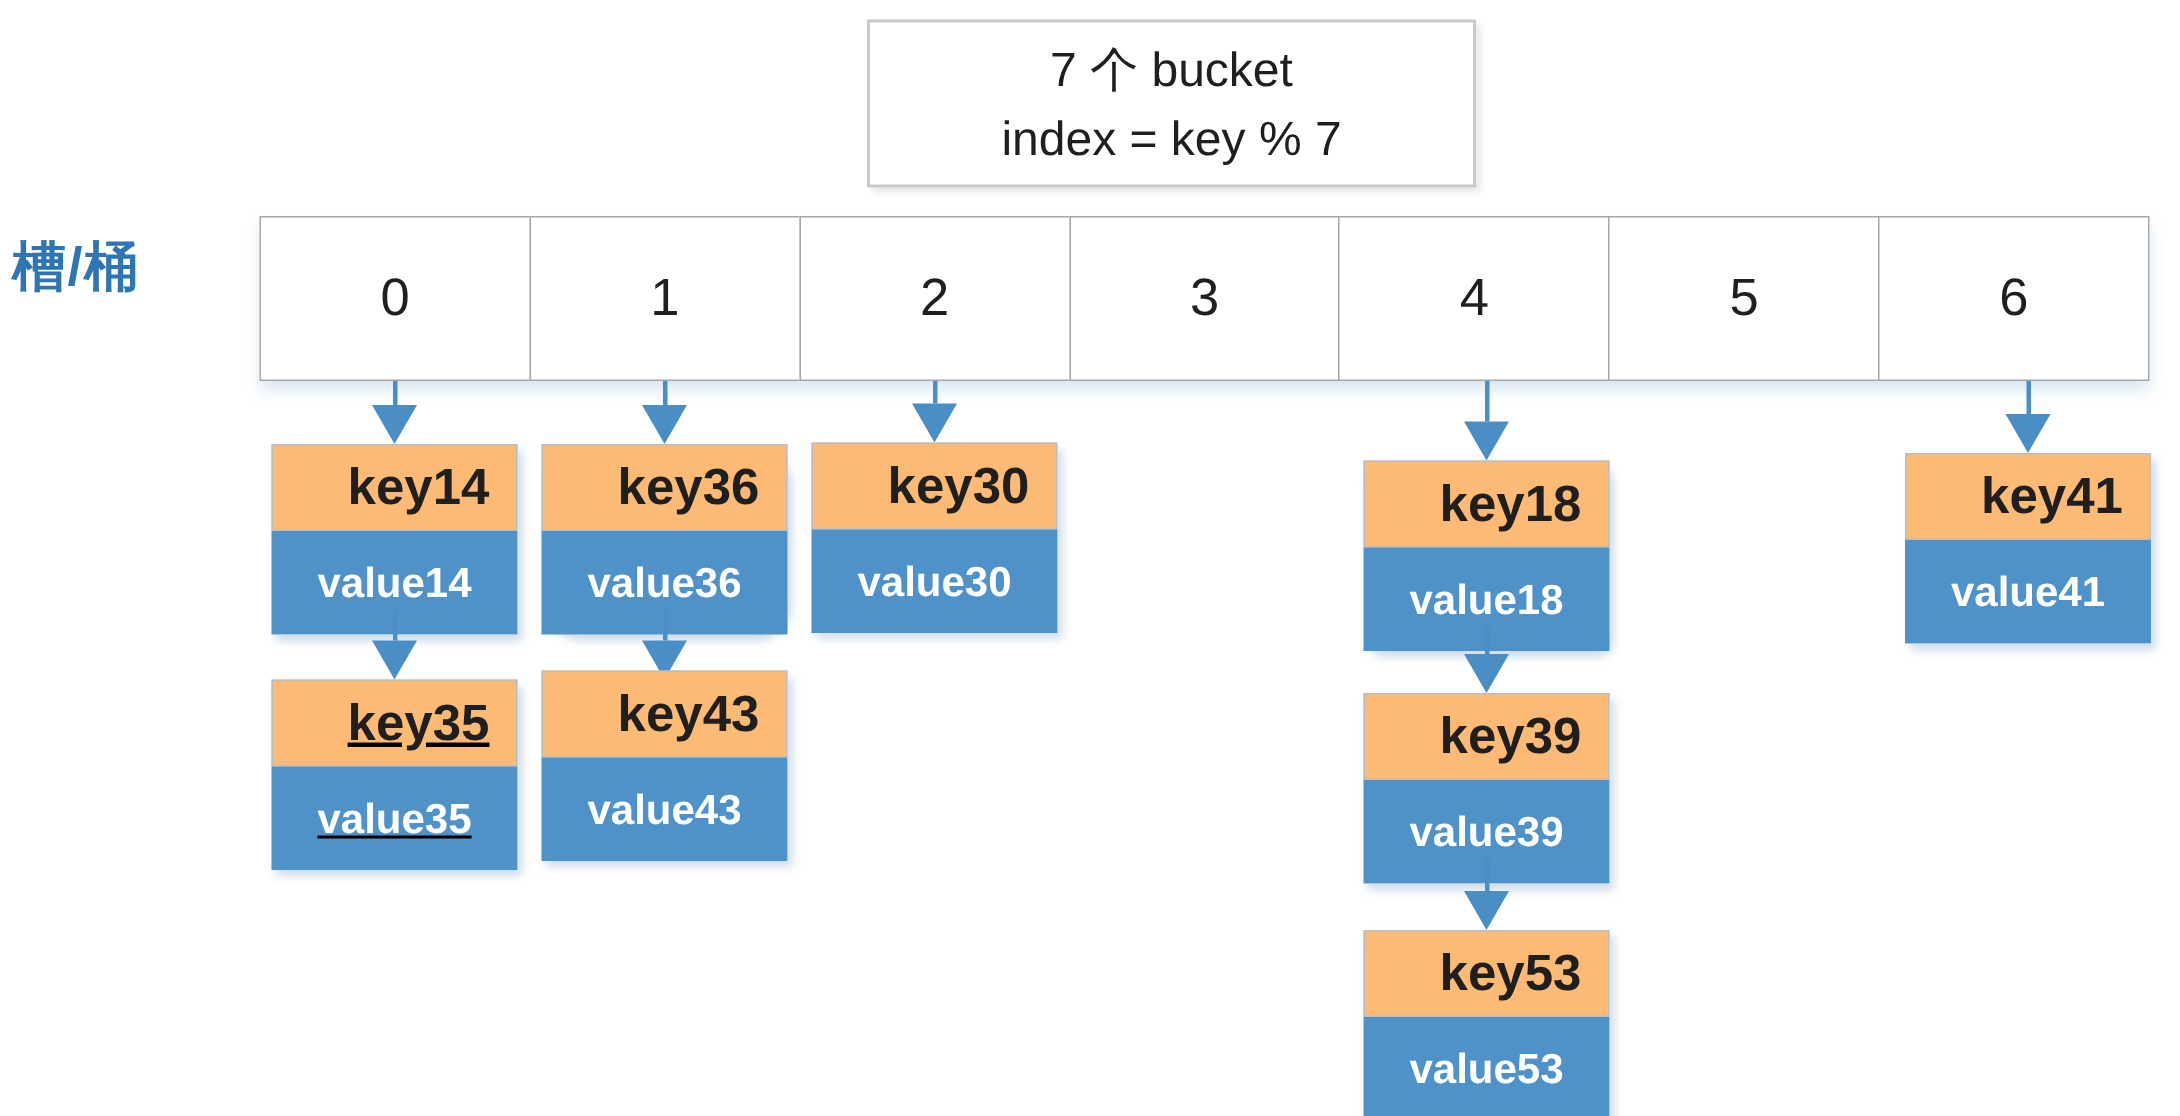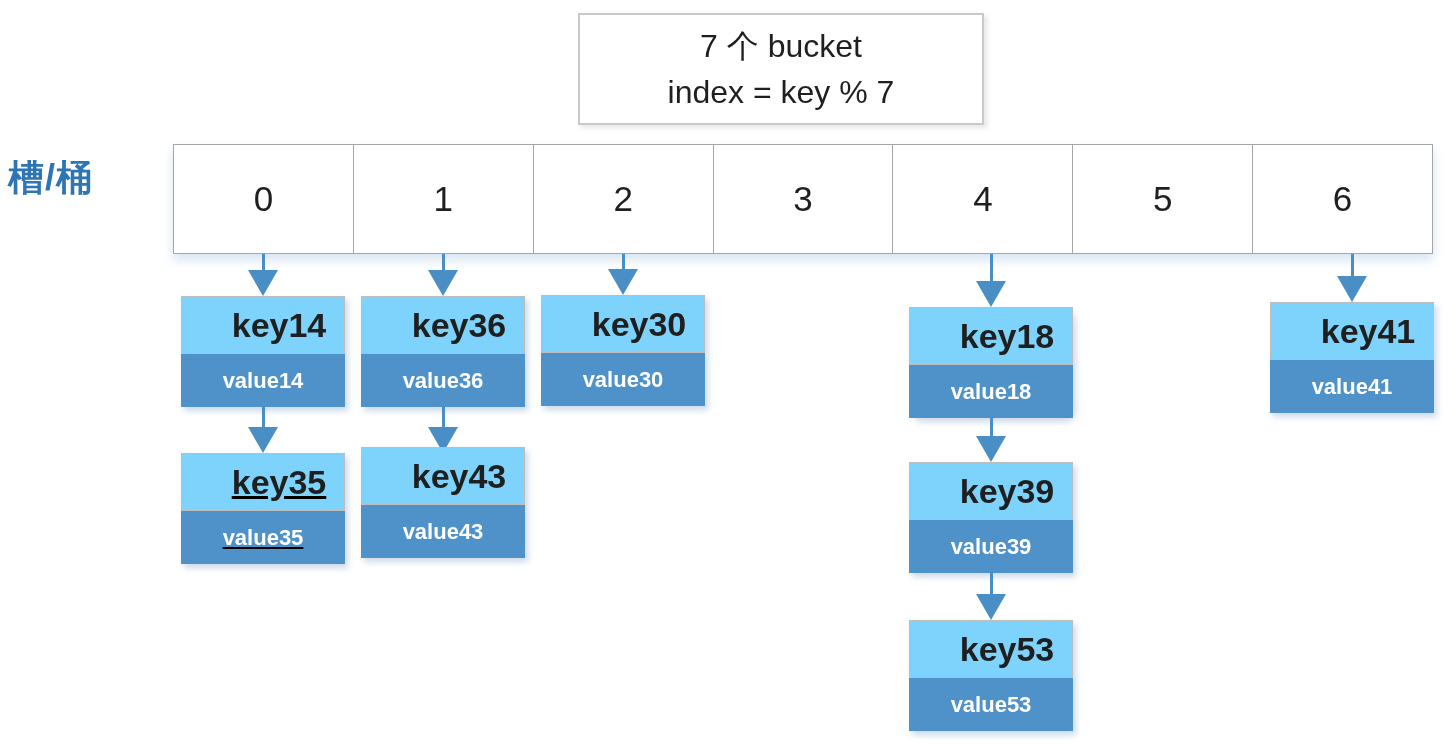--- a/index.html
+++ b/index.html
@@ -64,28 +64,28 @@
     border-left:15px solid transparent;
     border-right:15px solid transparent;
     border-top:26px solid var(--arrow-blue);
   }
   
   .node{
     position:absolute;width:164px;
     box-shadow:3px 4px 6px rgba(110,150,195,.35);
   }
   .node-key{
-    height:58px;background:#7dd3fc;border:1px solid var(--box-border);
+    height:58px;background:#fdba74;border:1px solid var(--box-border);
     display:flex;align-items:center;justify-content:center;
     font-size:34px;font-weight:600;color:var(--text-dark);padding-left:32px;
   }
   .node-value{
-    height:53px;background:var(--accent-blue);
+    height:69px;background:var(--accent-blue);
     display:flex;align-items:center;justify-content:center;
-    font-size:22px;font-weight:600;color:var(--value-text);
+    font-size:28px;font-weight:600;color:var(--value-text);
   }
 </style>
 </head>
 <body>
 
 <div class="canvas">
 
   <div class="title-box">
     <div>7 个 bucket</div>
     <div>index = key % 7</div>
@@ -130,21 +130,21 @@
   </div>
   <div class="arrow" style="left:247px;top:406px;">
       <i class="stem" style="height:21px"></i>
       <i class="head"></i>
     </div>
   <div class="node" style="left:181px;top:453px;text-decoration:underline;">
     <div class="node-key">key35</div>
     <div class="node-value">value35</div>
   </div>
 
-  <div class="node" style="left:361px;top:296px;">
+  <div class="node" style="left:361px;top:296px;border-radius:24px;">
     <div class="node-key">key36</div>
     <div class="node-value">value36</div>
   </div>
   <div class="arrow" style="left:427px;top:406px;">
       <i class="stem" style="height:21px"></i>
       <i class="head"></i>
     </div>
   <div class="node" style="left:361px;top:447px;">
     <div class="node-key">key43</div>
     <div class="node-value">value43</div>

